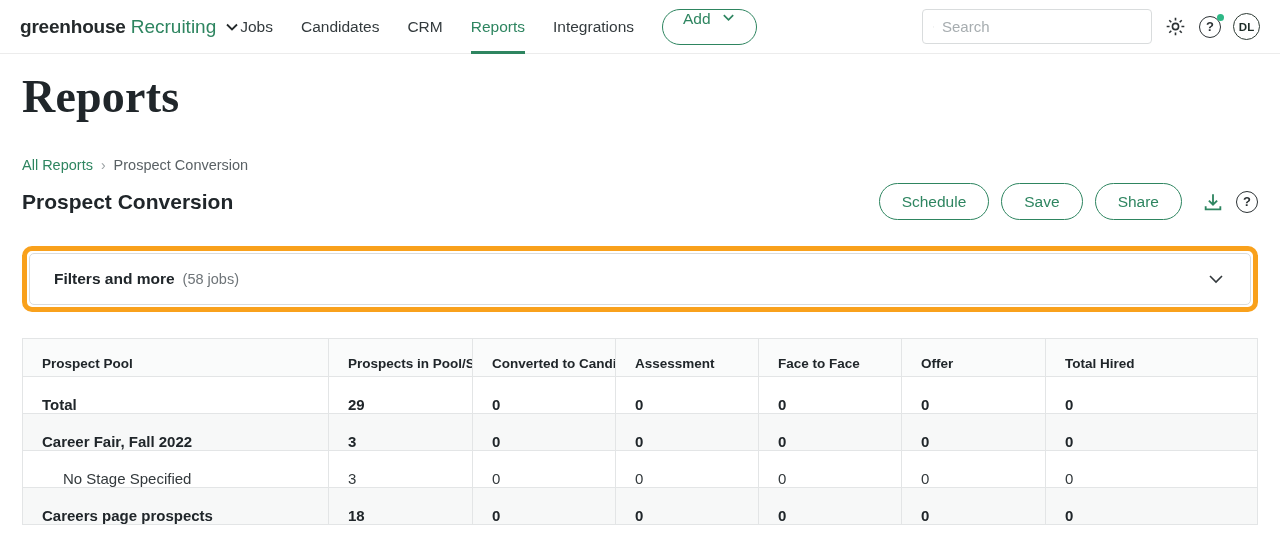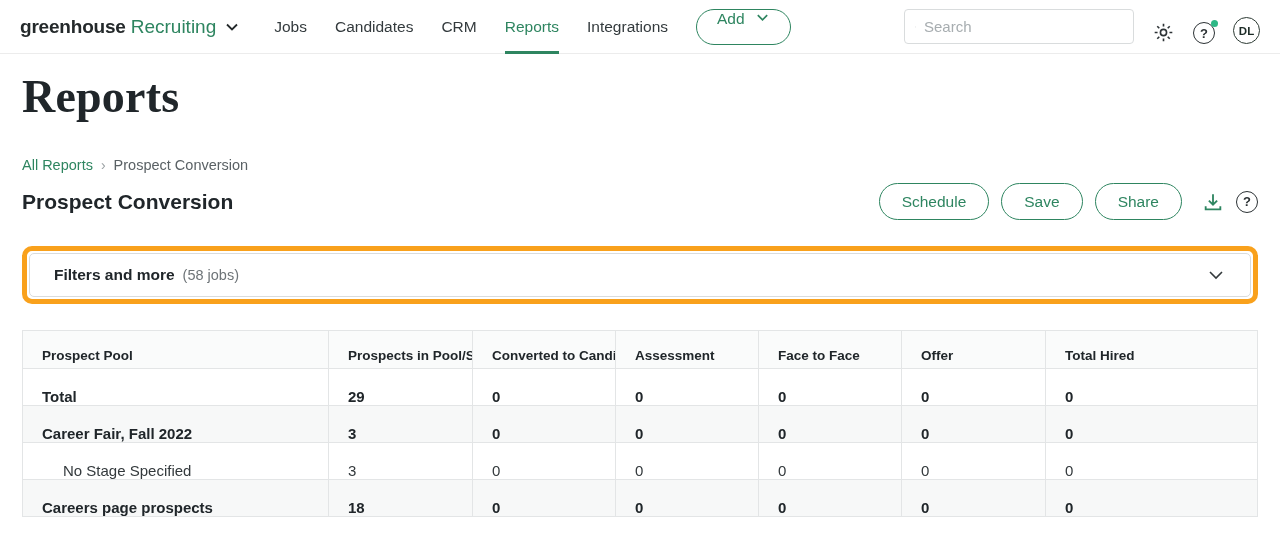--- a/index.html
+++ b/index.html
@@ -6,30 +6,30 @@
   html, body { width: 1280px; height: 534px; overflow: hidden; background: #fff;
     font-family: "Liberation Sans", sans-serif; color: #24292b; }
 
   
   .topnav { height: 54px; display: flex; align-items: center; padding: 0 20px;
     border-bottom: 1px solid #ececec; background: #fff; }
   .brand { display: flex; align-items: center; cursor: pointer; }
   .brand-name { font-size: 19px; font-weight: 700; letter-spacing: -0.2px; color: #24292b; }
   .brand-product { font-size: 19px; font-weight: 500; color: #2e8560; margin-left: 5px; }
   .brand-chevron { margin-left: 8px; display: flex; }
-  .main-nav { display: flex; align-items: center; margin-left: 34px; gap: 28px; height: 46px; }
+  .main-nav { display: flex; align-items: center; gap: 28px; height: 46px; }
   .nav-link { font-size: 15.5px; color: #333a3d; text-decoration: none; cursor: pointer;
     height: 54px; display: flex; align-items: center; border-bottom: 3px solid transparent;
     border-top: 3px solid transparent; }
   .nav-link.active { color: #2e8560; border-bottom-color: #2e8560; }
   .add-btn { margin-left: 28px; display: flex; align-items: flex-start; gap: 10px;
     border: 1.5px solid #2e8560; color: #2e8560; background: #fff; border-radius: 18px;
     height: 36px; padding: 0 20px; font-size: 15.5px; cursor: pointer;
     font-family: "Liberation Sans", sans-serif; }
-  .nav-right { margin-left: auto; display: flex; align-items: flex-end; gap: 18px; }
+  .nav-right { margin-left: auto; display: flex; align-items: center; gap: 12px; }
   .search-box { display: flex; align-items: center; width: 230px; height: 35px;
     border: 1px solid #d9dcdd; border-radius: 4px; padding: 0 10px; background: #fff; }
   .search-box input { border: none; outline: none; flex: 1; font-size: 15px; color: #333;
     margin-left: 8px; font-family: "Liberation Sans", sans-serif; background: transparent; }
   .search-box input::placeholder { color: #a7adb0; }
   .icon-btn { background: none; border: none; cursor: pointer; display: flex;
     align-items: center; justify-content: center; position: relative; padding: 0; }
   .help-dot { position: absolute; top: -2px; right: -3px; width: 7px; height: 7px;
     border-radius: 50%; background: #2eb886; }
   .help-circle { width: 22px; height: 22px; border-radius: 50%; border: 1.8px solid #2c3235;
@@ -52,21 +52,21 @@
   .section-title { font-size: 21px; font-weight: 700; color: #20262a; }
   .section-actions { margin-left: auto; display: flex; align-items: center; gap: 12px; }
   .pill-btn { border: 1px solid #2e8560; color: #2e8560; background: #fff; height: 37px;
     border-radius: 19px; padding: 0 22px; font-size: 15.5px; cursor: pointer;
     font-family: "Liberation Sans", sans-serif; }
 
   
   .filters-wrap { margin-top: 26px; border: 5px solid #f9a11c; border-radius: 10px;
     padding: 2px; }
   .filters-bar { border: 1px solid #d9dcdd; border-radius: 5px; background: #fff;
-    height: 44px; display: flex; align-items: center; padding: 8px 24px; cursor: pointer; }
+    height: 52px; display: flex; align-items: center; padding: 8px 24px; cursor: pointer; }
   .filters-label { font-size: 15.5px; font-weight: 700; color: #20262a; }
   .filters-meta { font-size: 14.5px; color: #6e7478; margin-left: 8px; }
   .filters-chevron { margin-left: auto; display: flex; }
 
   
   .report-table { width: 100%; margin-top: 26px; border-collapse: collapse;
     table-layout: fixed; border: 1px solid #e3e5e6; }
   .report-table th, .report-table td { border: 1px solid #e3e5e6; text-align: left;
     white-space: nowrap; overflow: hidden; }
   .report-table th { background: #fafbfb; height: 38px; font-size: 13.5px; font-weight: 700;

